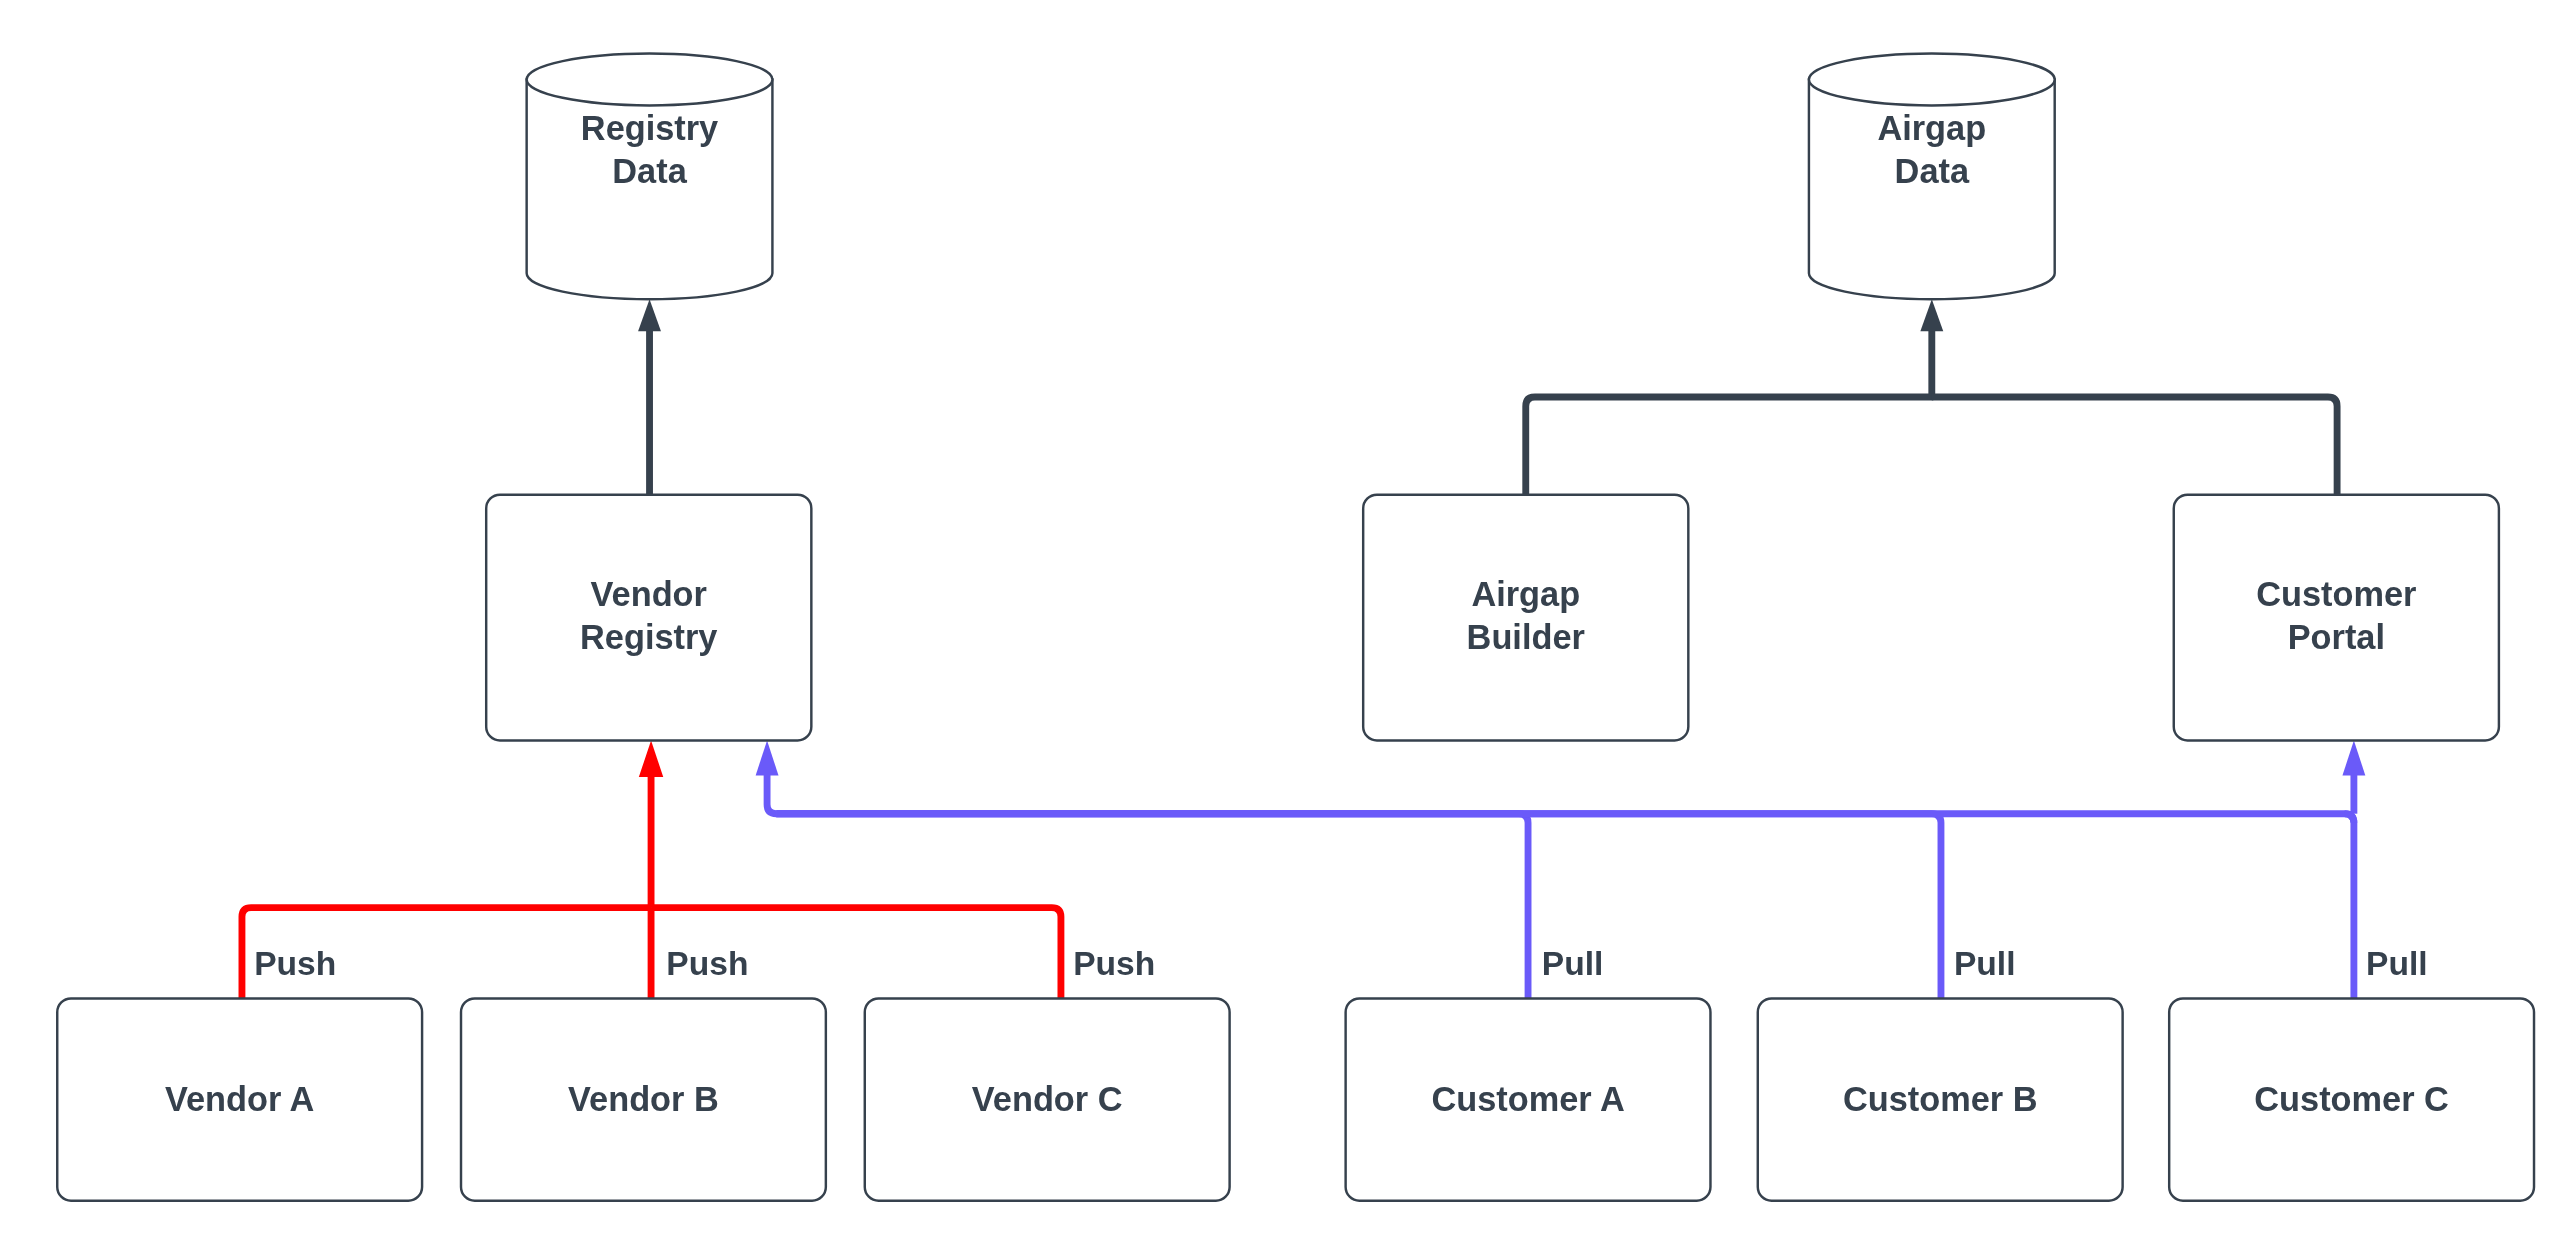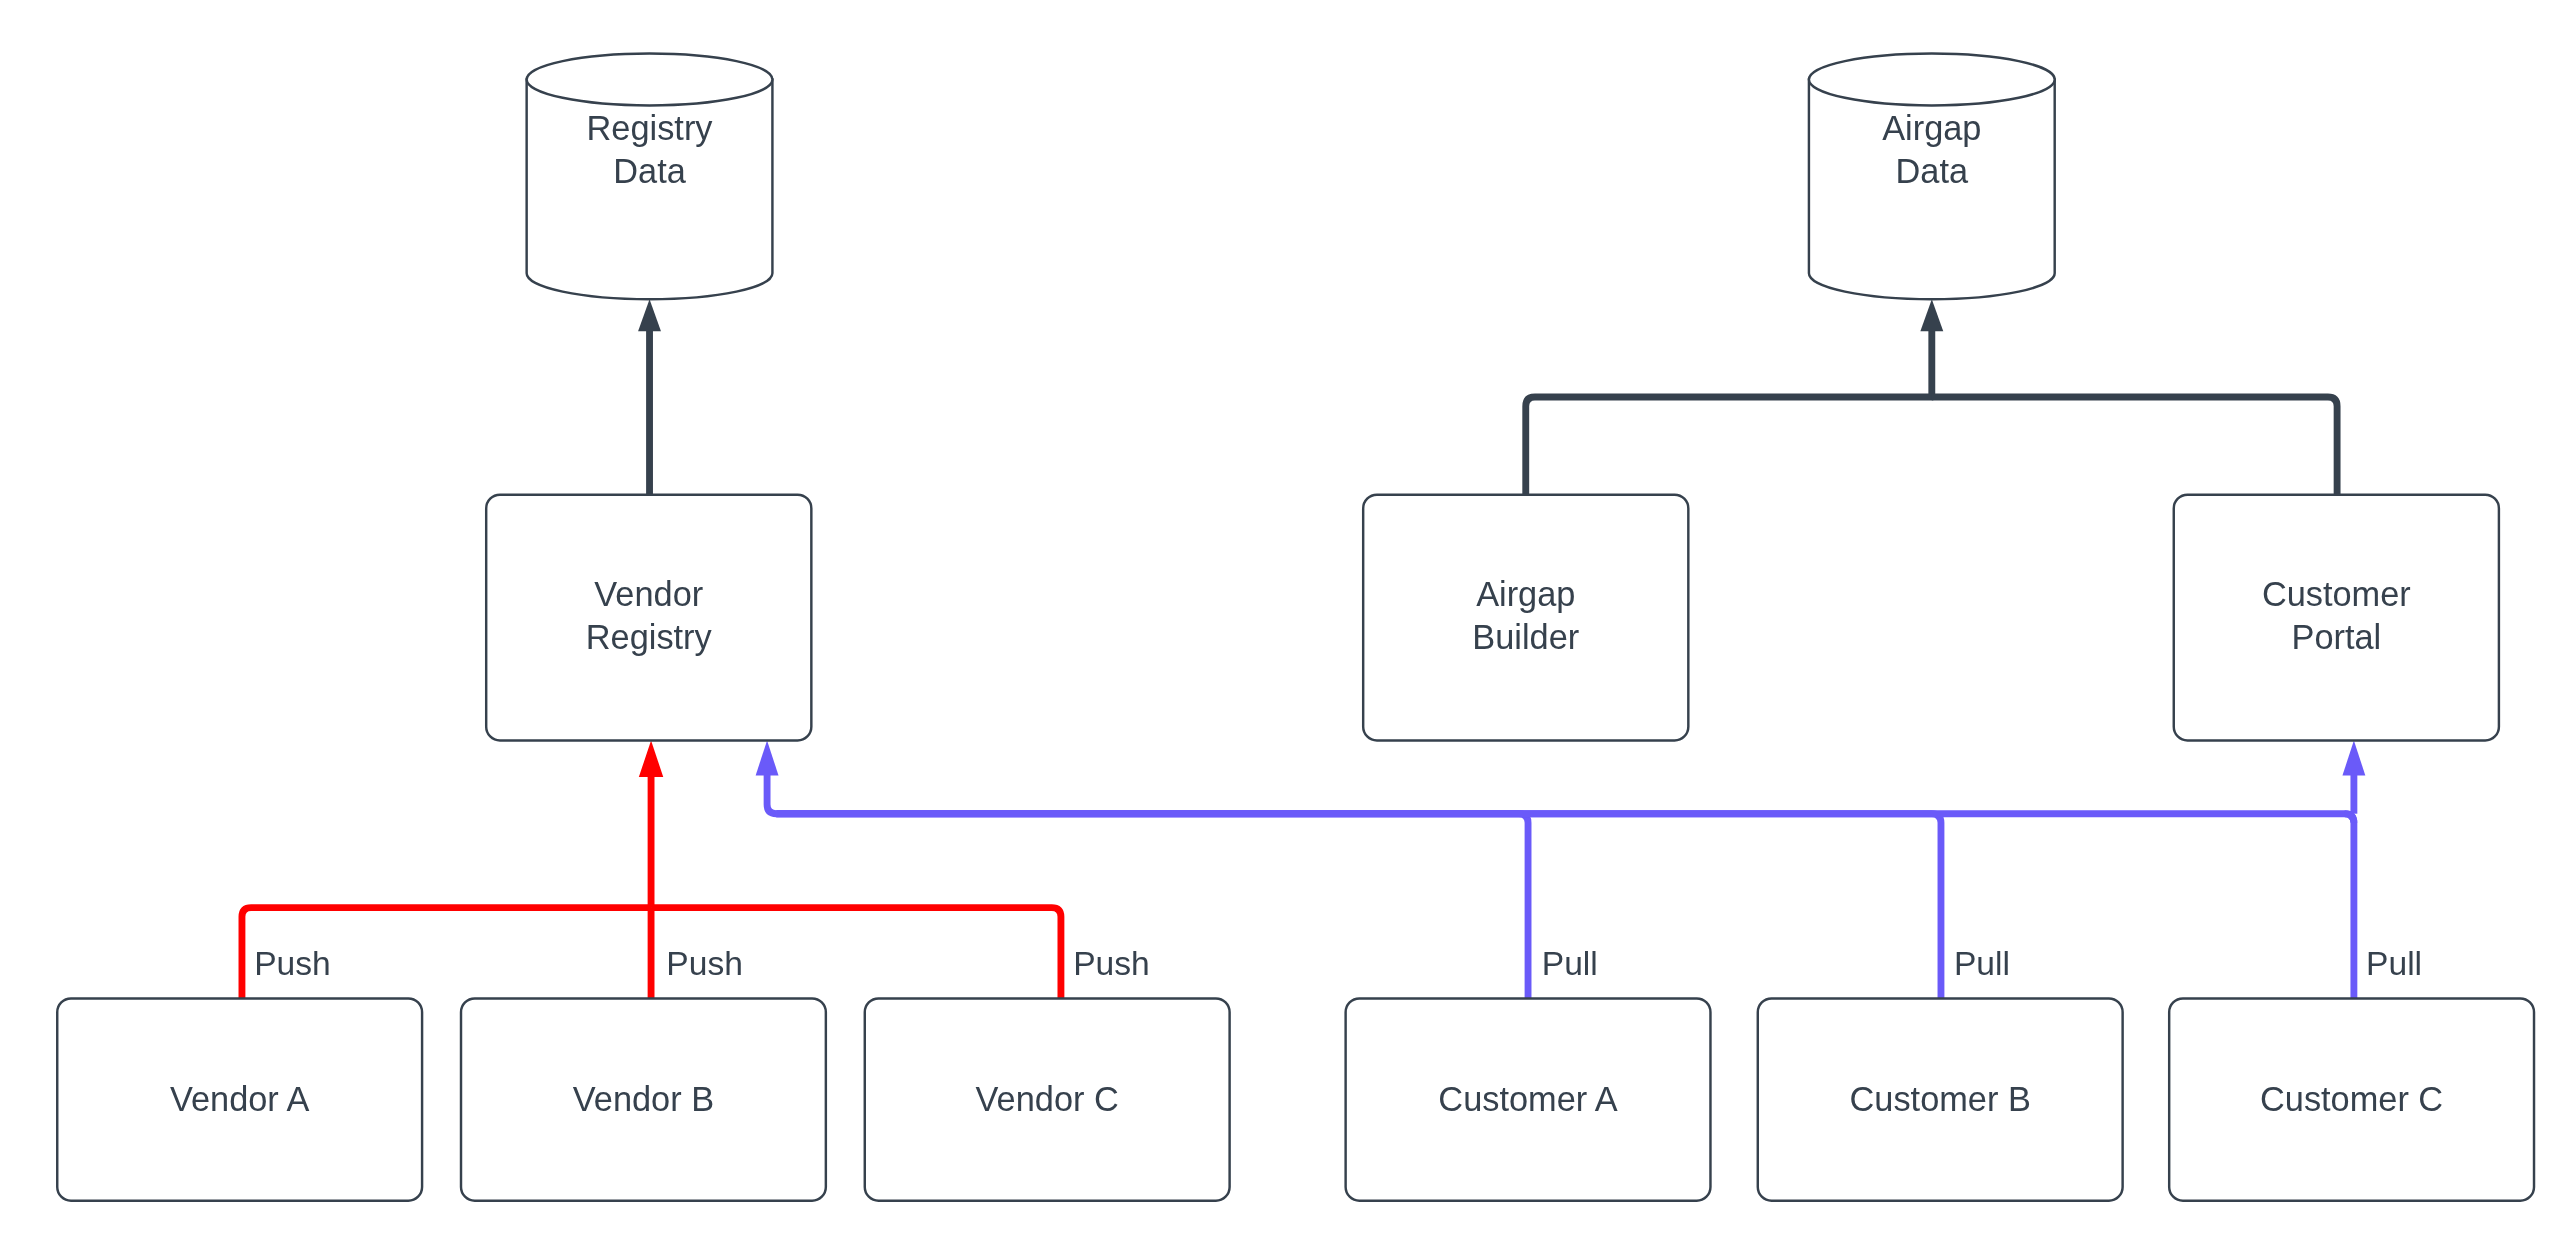--- a/index.html
+++ b/index.html
@@ -2,20 +2,21 @@
 <html style="font-size:12.2px"><head>
 <meta charset="utf-8">
 <style>
   html,body{margin:0;padding:0;background:#ffffff;}
   #stage{
     position:relative;
     width:2576px;height:1244px;
     background:#ffffff;
     overflow:hidden;
     font-family:"Liberation Sans", sans-serif;
+    font-weight:bold;
   }
   #stage svg{position:absolute;left:0;top:0;width:2576px;height:1258px;}
   .node-label{
     fill:#36414d;
     font-family:"Liberation Sans", sans-serif;
     font-size:45px;
     text-anchor:middle;
     dominant-baseline:middle;
   }
   .edge-label{

